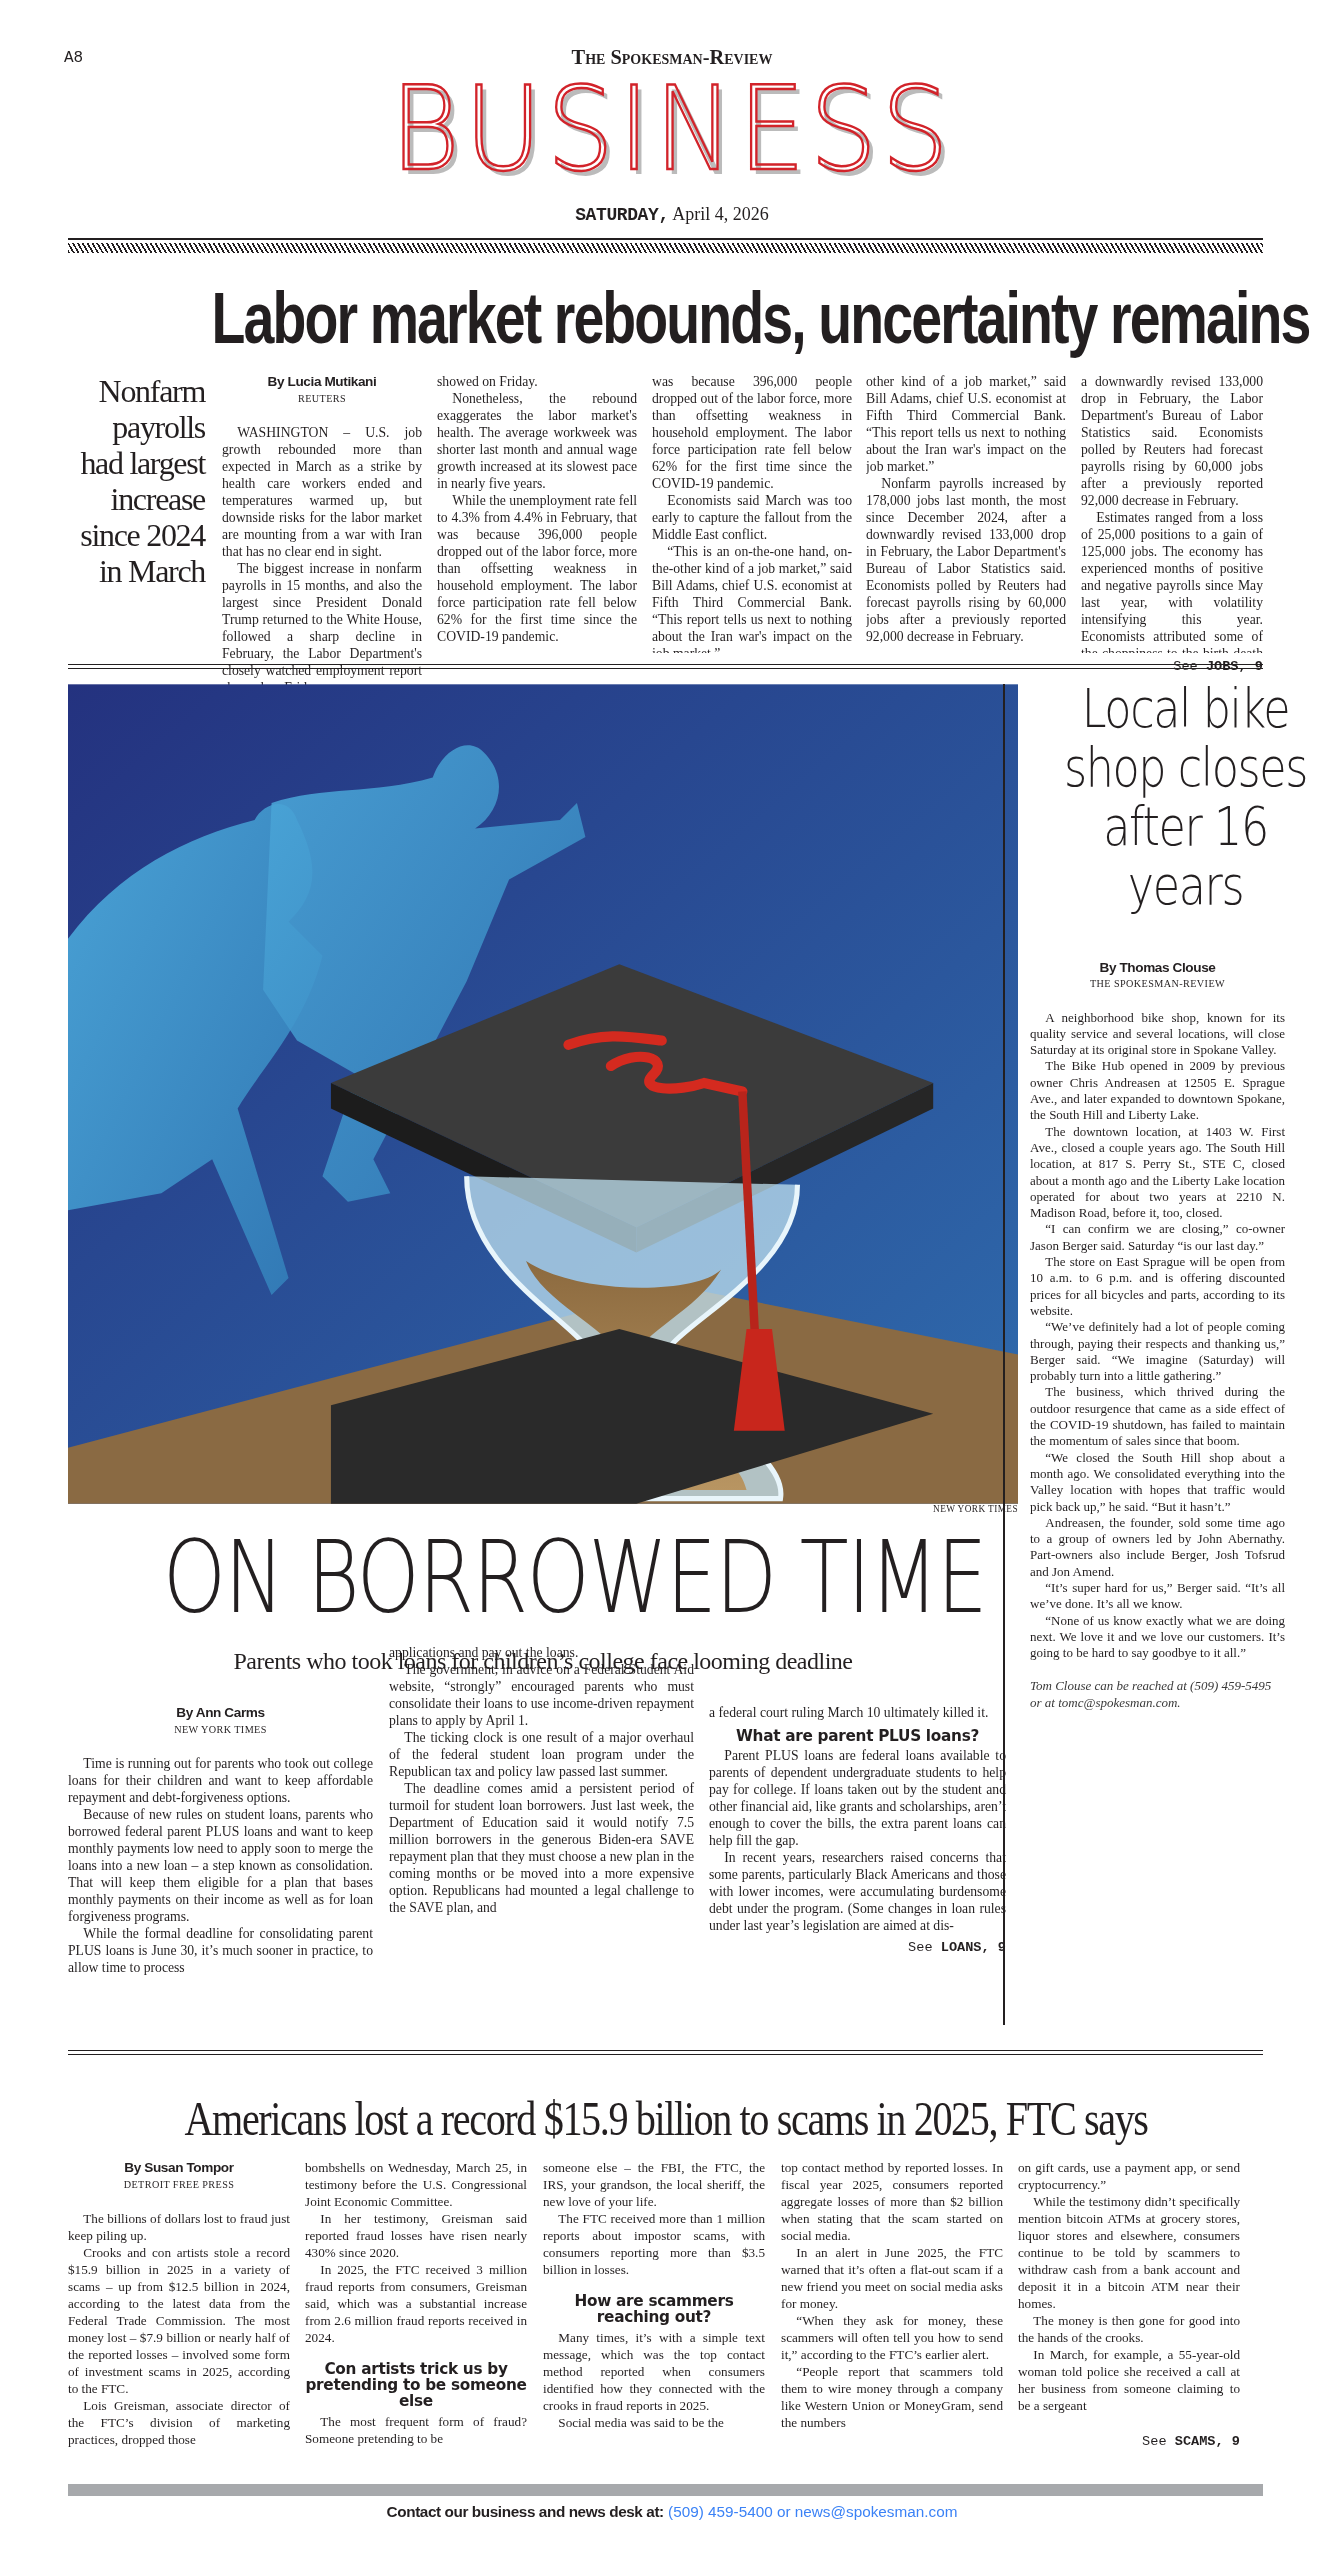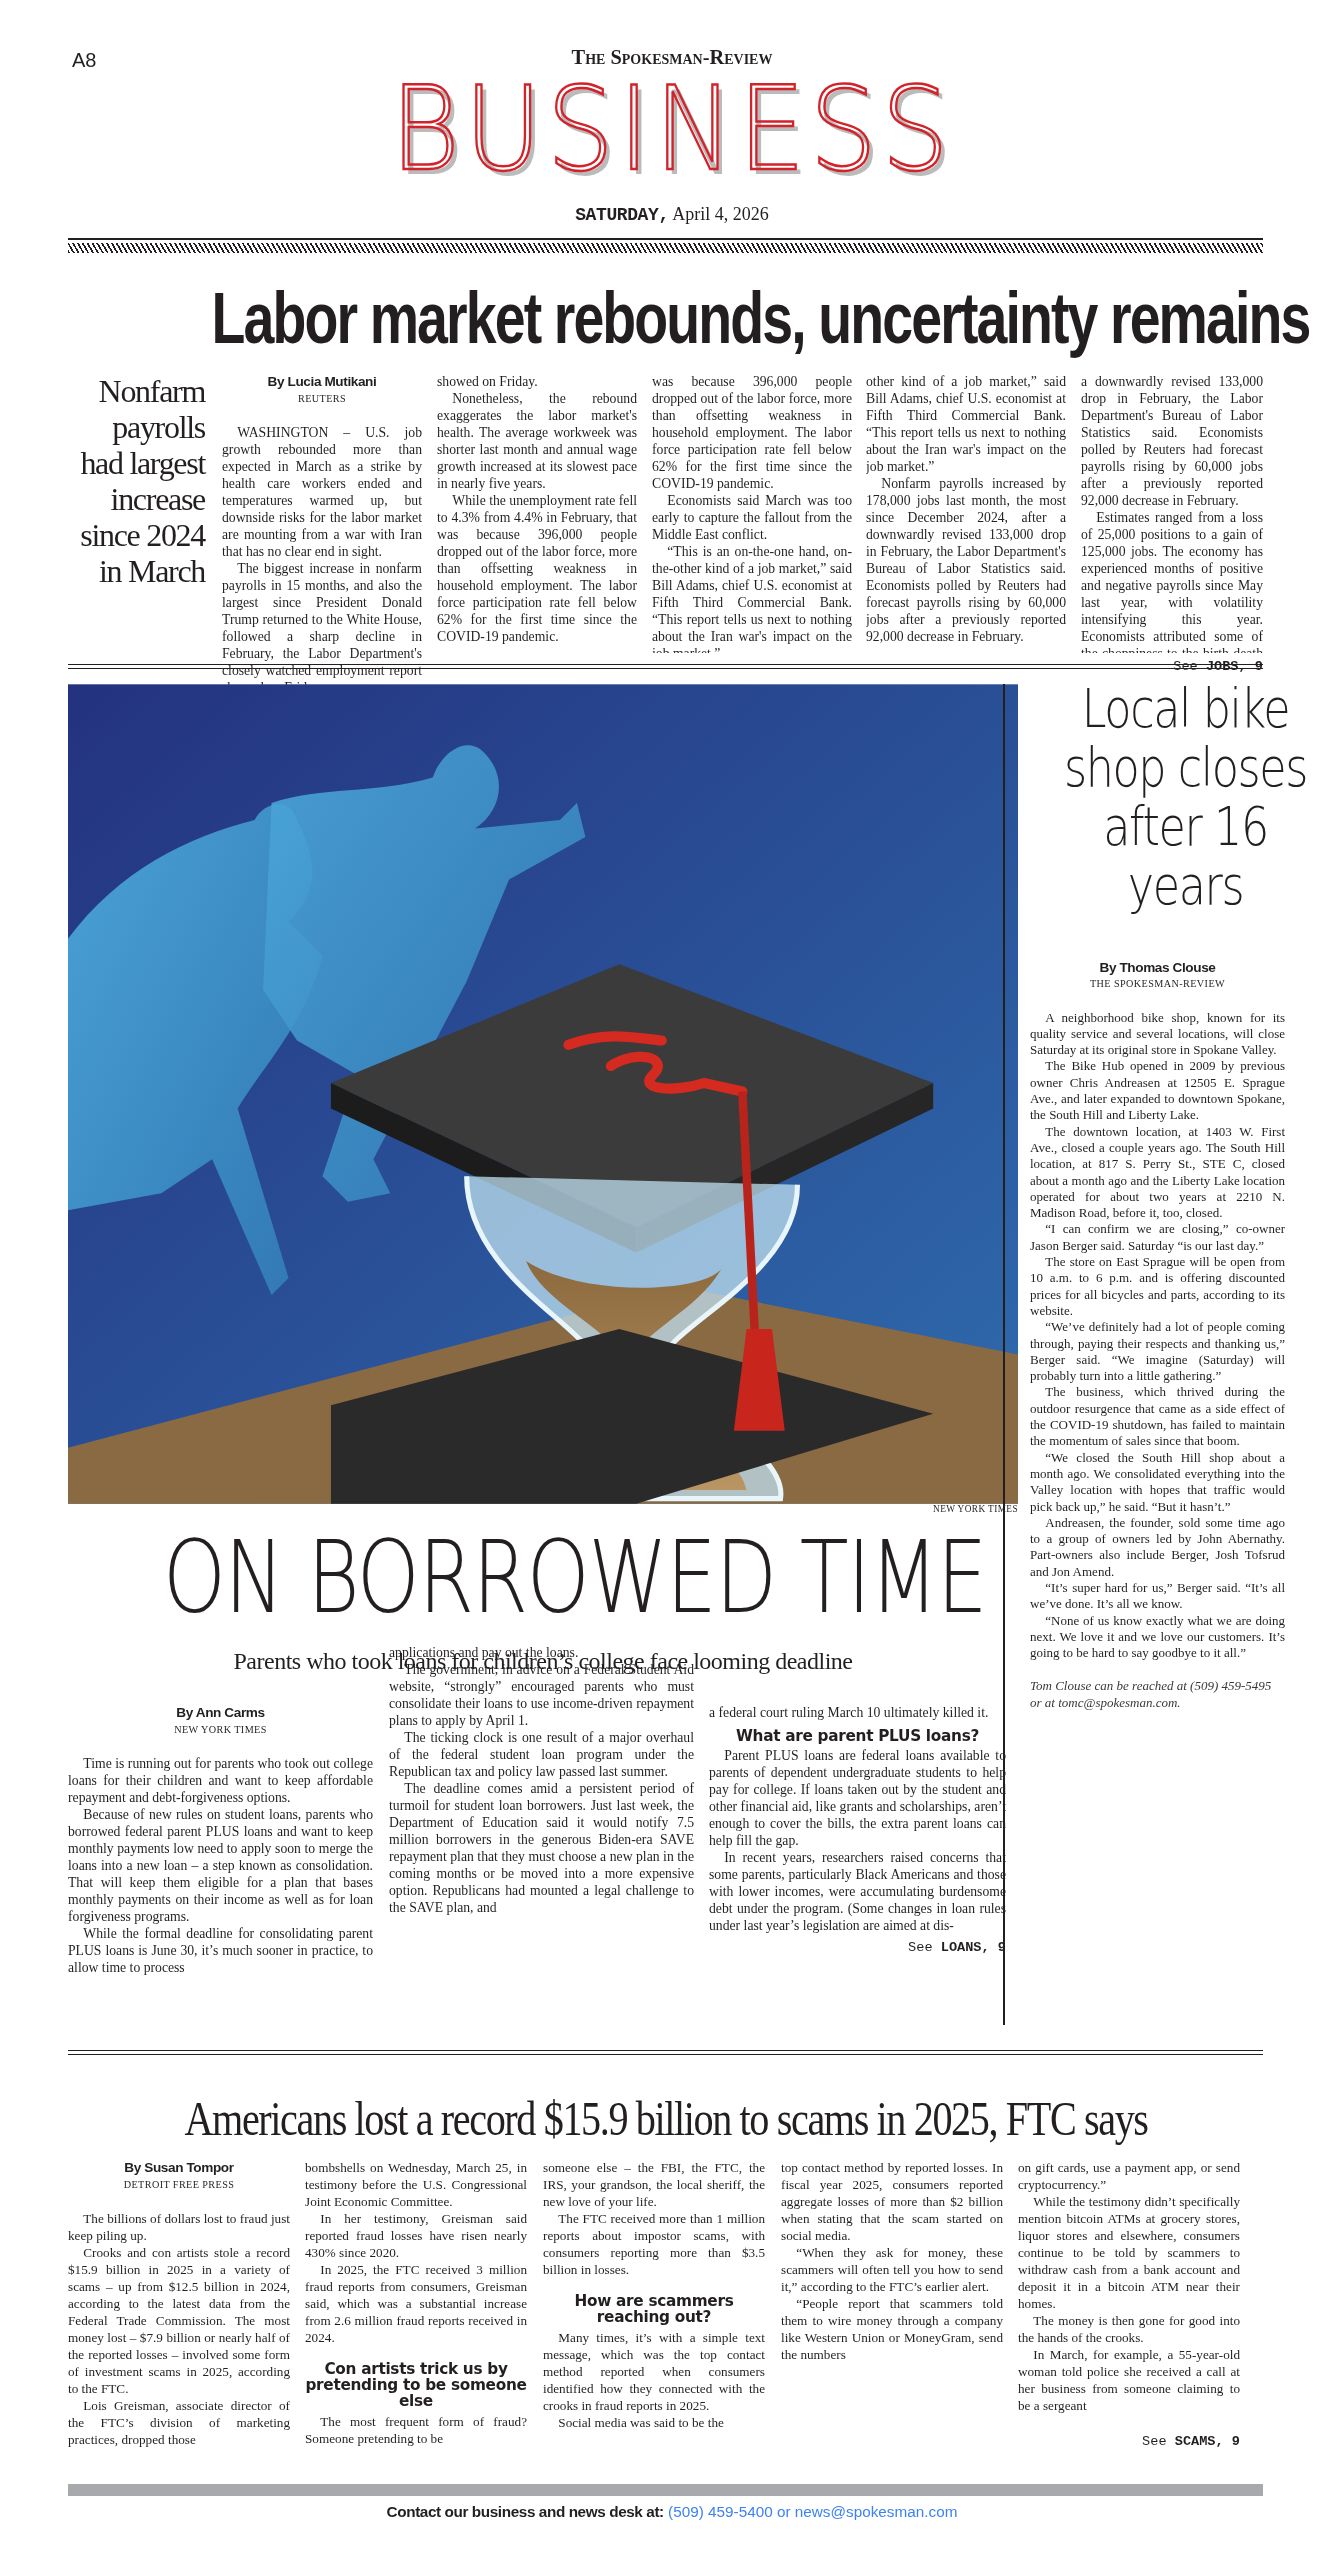--- a/index.html
+++ b/index.html
@@ -1,18 +1,18 @@
 <!DOCTYPE html>
 <html style="font-size:13.6px"><head>
 <meta charset="utf-8">
 <style>
   html, body { margin: 0; padding: 0; background: #fff; }
   body { width: 1344px; height: 2576px; position: relative; overflow: hidden; color: #231f20; font-family: "Liberation Serif", serif; }
   .abs { position: absolute; }
-  .page-num { left: 72px; top: 49px; font-family: Liberation Sans, sans-serif; font-size: 20px; }
+  .page-num { left: 64px; top: 49px; font-family: Liberation Mono, monospace; font-size: 16px; }
   .paper-name { left: 0; width: 1344px; top: 46px; text-align: center; font-family: "Liberation Serif", serif; font-weight: bold; font-size: 20.4px; font-variant: small-caps; letter-spacing: 0px; }
   .section-title { left: 0; width: 1344px; top: 70px; text-align: center; font-family: "DejaVu Sans", sans-serif; font-weight: 200; font-size: 115px; line-height: 119px; color: transparent; -webkit-text-stroke: 2.5px #d2232a; letter-spacing: 5.1px; text-shadow: 5.1px 5.1px 0 #bbb; transform: scaleX(0.92); }
   .dateline { left: 0; width: 1344px; top: 204px; text-align: center; font-size: 18px; }
   .dateline b { font-family: Liberation Mono, monospace; font-weight: bold; letter-spacing: -0.4px; }
   .rule-thin { left: 68px; width: 1195px; height: 1.7px; background: #231f20; }
   .rule-hatch { left: 68px; width: 1195px; height: 10.2px; background: repeating-linear-gradient(60deg, #231f20 0 1.7px, #fff 1.7px 4.2px); }
   .rule-double { left: 68px; width: 1195px; height: 5.1px; border-top: 1.7px solid #231f20; border-bottom: 1.7px solid #231f20; box-sizing: border-box; }
   .rule-gray { left: 68px; width: 1195px; height: 12px; background: #a7a9ac; }
 
   .h-labor { left: 68px; width: 1196px; top: 280px; text-align: center; font-family: "Liberation Sans", sans-serif; font-weight: bold; font-size: 73px; line-height: 76px; letter-spacing: -2.5px; transform: scaleX(0.76); transform-origin: center; white-space: nowrap; }
@@ -187,20 +187,21 @@
 </div>
 <div class="abs col" style="left:543px; top:2159px; width:222px; font-size:13.2px; line-height:17px;">
   <p class="noindent">someone else – the FBI, the FTC, the IRS, your grandson, the local sheriff, the new love of your life.</p>
   <p>The FTC received more than 1 million reports about impostor scams, with consumers reporting more than $3.5 billion in losses.</p>
   <div class="subhead" style="margin-top:15.3px">How are scammers reaching out?</div>
   <p>Many times, it’s with a simple text message, which was the top contact method reported when consumers identified how they connected with the crooks in fraud reports in 2025.</p>
   <p>Social media was said to be the</p>
 </div>
 <div class="abs col" style="left:781px; top:2159px; width:222px; font-size:13.2px; line-height:17px;">
   <p class="noindent">top contact method by reported losses. In fiscal year 2025, consumers reported aggregate losses of more than $2 billion when stating that the scam started on social media.</p>
+  <p>In an alert in June 2025, the FTC warned that it’s often a flat-out scam if a new friend you meet on social media asks for money.</p>
   <p>“When they ask for money, these scammers will often tell you how to send it,” according to the FTC’s earlier alert.</p>
   <p>“People report that scammers told them to wire money through a company like Western Union or MoneyGram, send the numbers</p>
 </div>
 <div class="abs col" style="left:1018px; top:2159px; width:222px; font-size:13.2px; line-height:17px;">
   <p class="noindent">on gift cards, use a payment app, or send cryptocurrency.”</p>
   <p>While the testimony didn’t specifically mention bitcoin ATMs at grocery stores, liquor stores and elsewhere, consumers continue to be told by scammers to withdraw cash from a bank account and deposit it in a bitcoin ATM near their homes.</p>
   <p>The money is then gone for good into the hands of the crooks.</p>
   <p>In March, for example, a 55-year-old woman told police she received a call at her business from someone claiming to be a sergeant</p>
   <div class="see" style="margin-top:18.7px"><span>See</span> <b>SCAMS, 9</b></div>
 </div>

